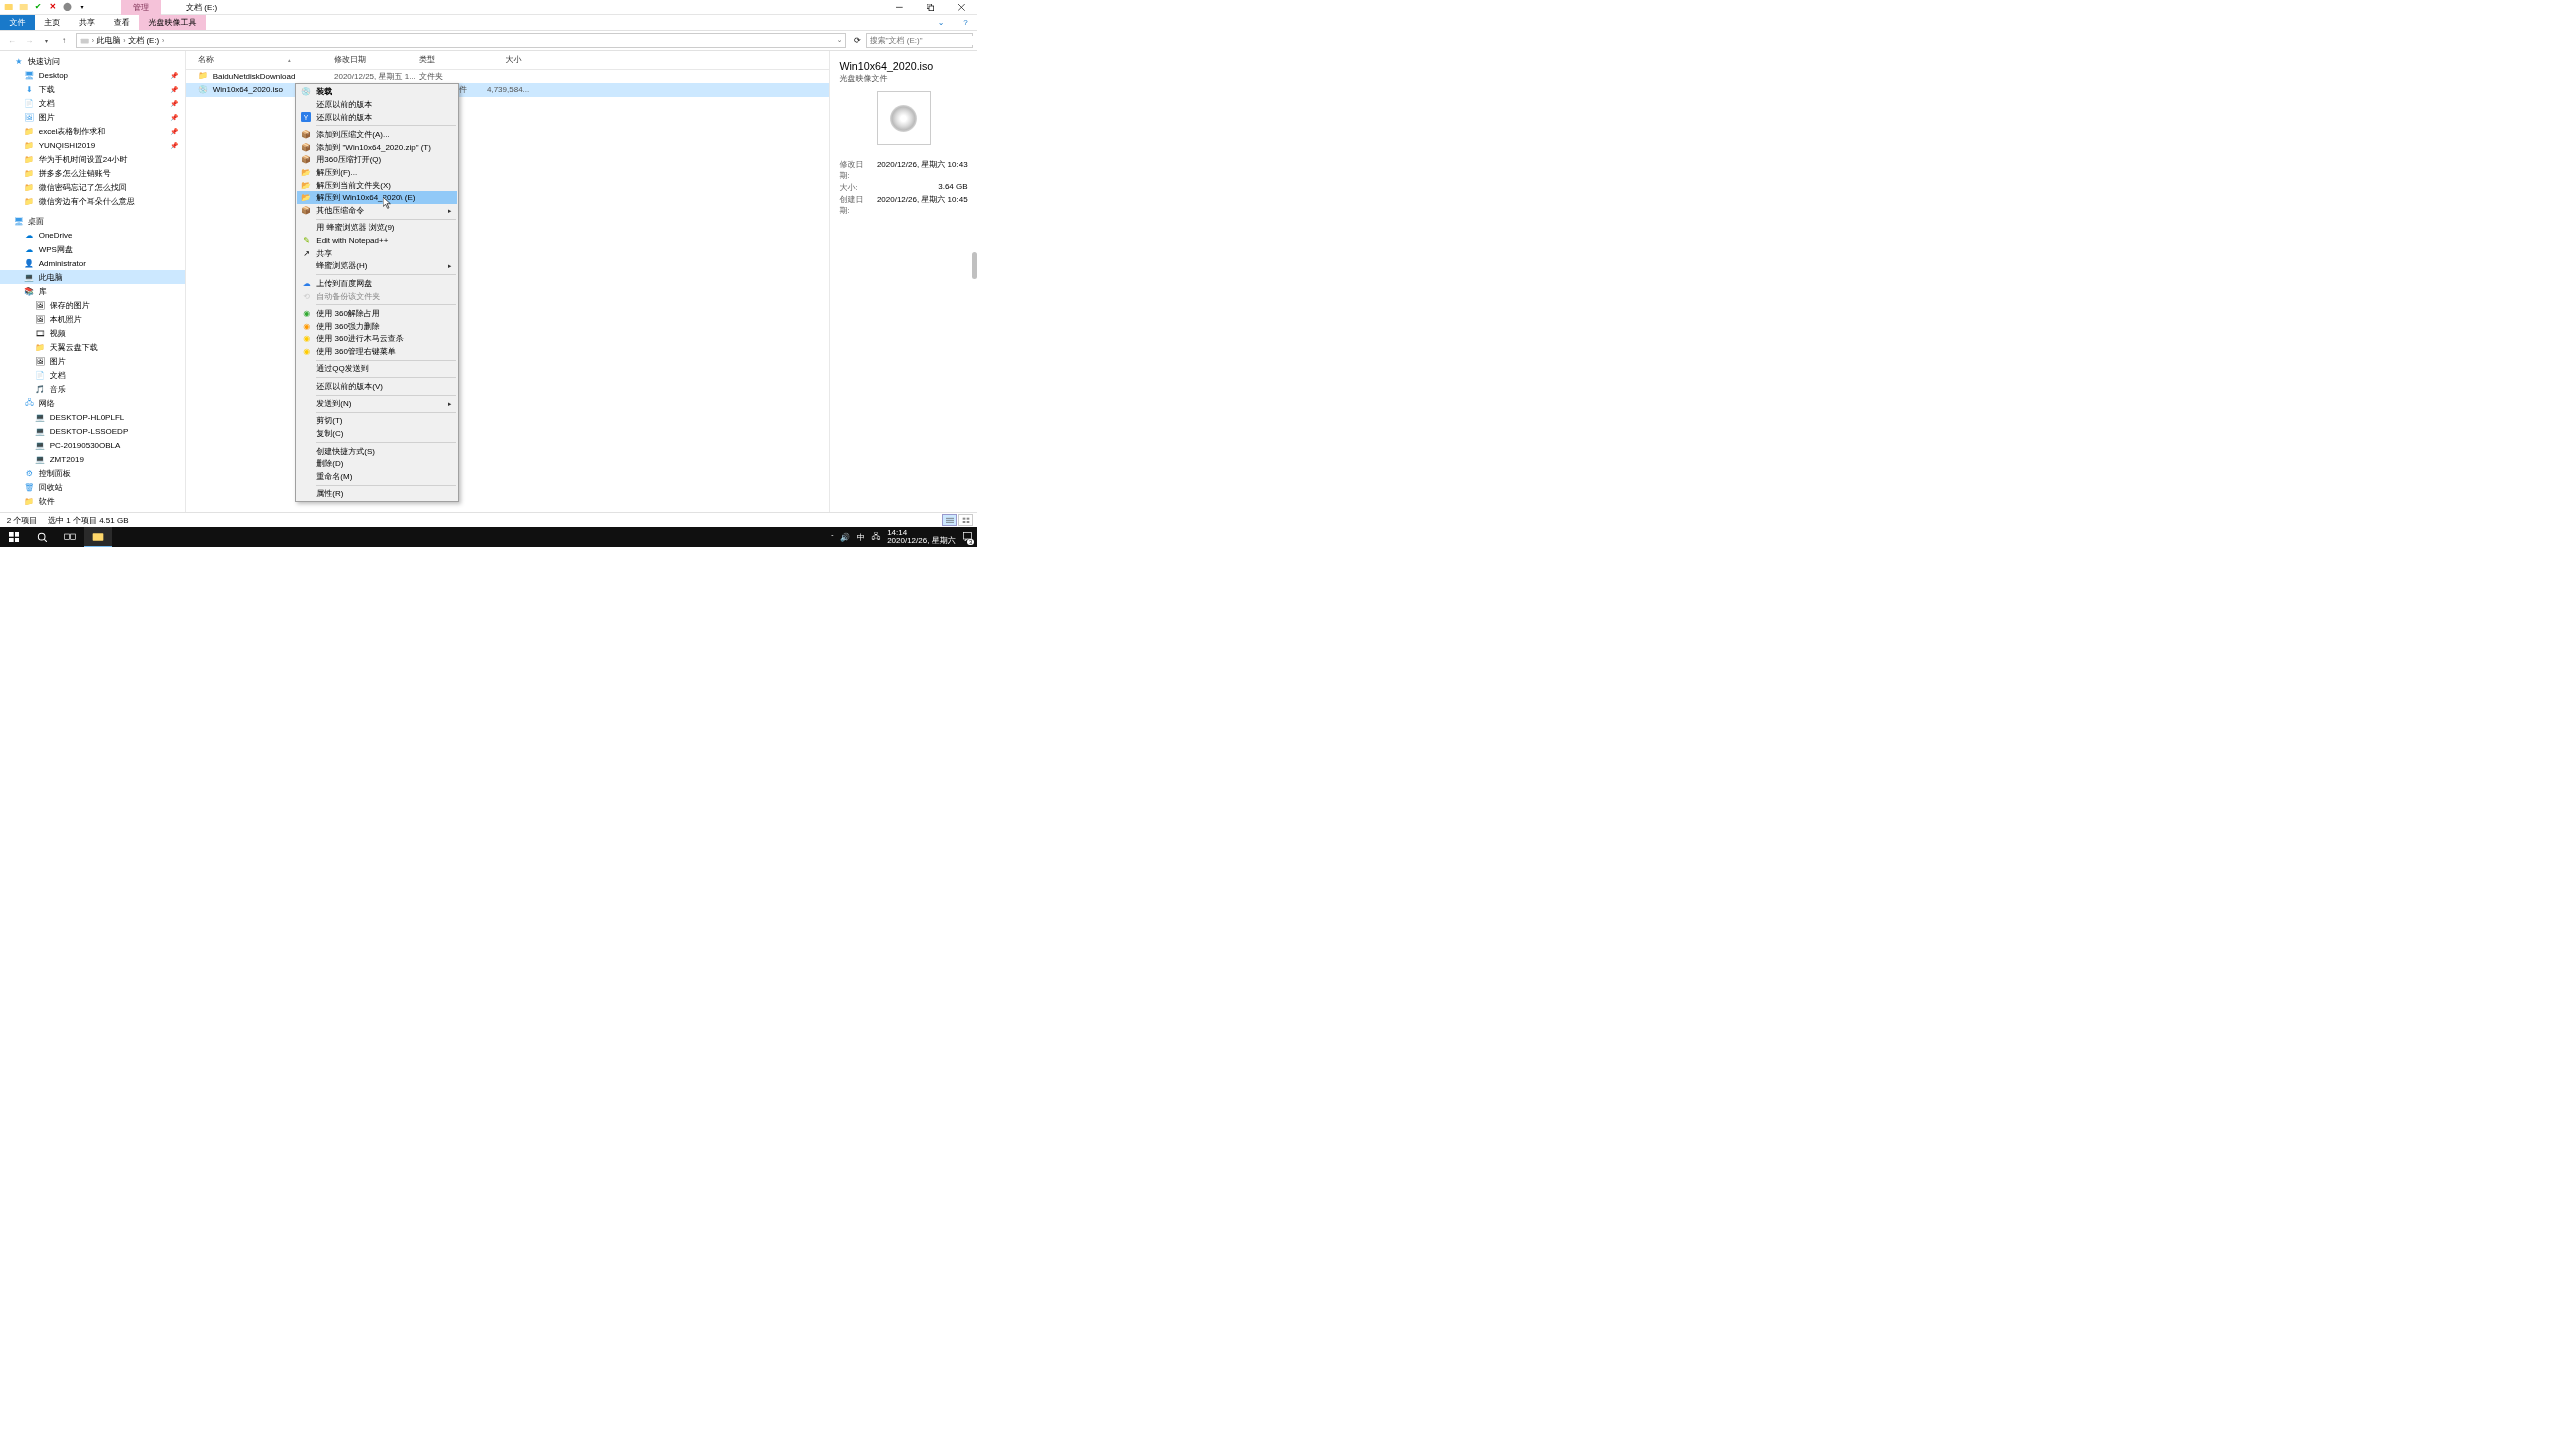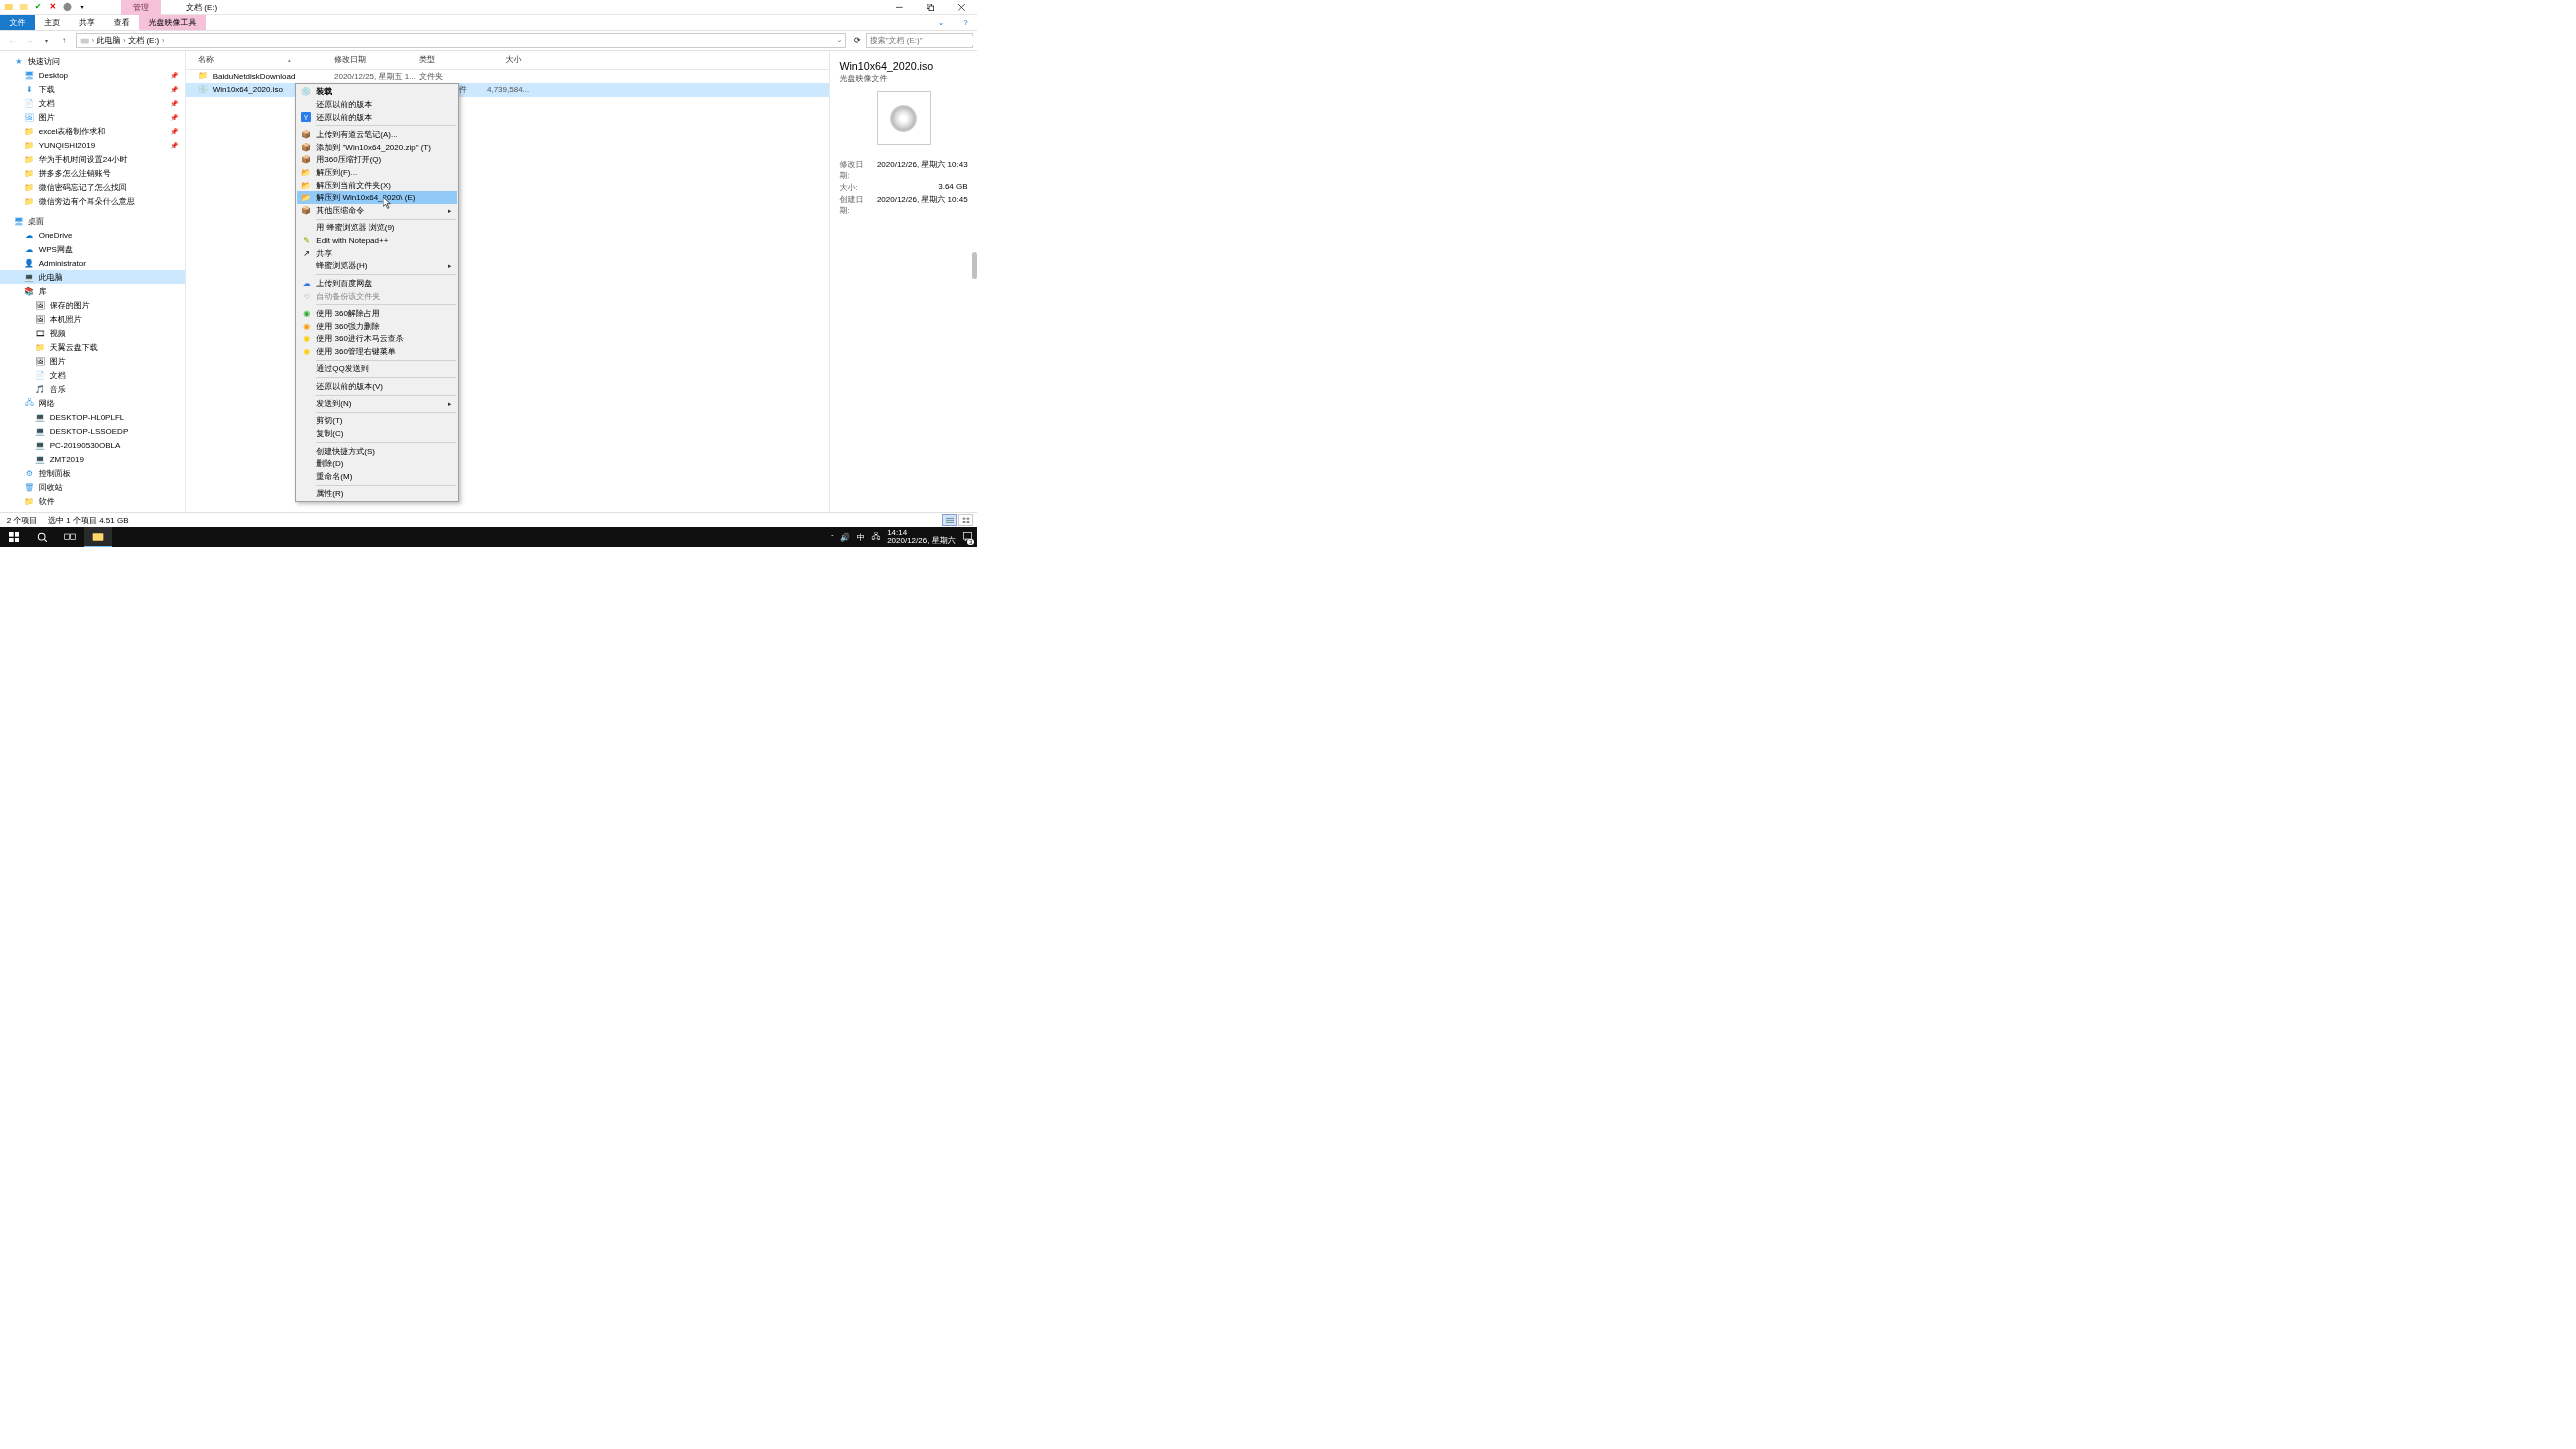--- a/index.html
+++ b/index.html
@@ -352,21 +352,21 @@
   <div class="cm-item">
       <span>还原以前的版本</span>
     </div>
   <div class="cm-item">
       <span class="cm-icon" style="background:#2b7de9;color:#fff;width:9.4px;height:9.4px;border-radius:1.3px;font-size:6.7px;">Y</span>
       <span>还原以前的版本</span>
     </div>
   <div class="cm-sep"></div>
   <div class="cm-item">
       <span class="cm-icon">📦</span>
-      <span>上传到有道云笔记(A)...</span>
+      <span>添加到压缩文件(A)...</span>
     </div>
   <div class="cm-item">
       <span class="cm-icon">📦</span>
       <span>添加到 "Win10x64_2020.zip" (T)</span>
     </div>
   <div class="cm-item">
       <span class="cm-icon">📦</span>
       <span>用360压缩打开(Q)</span>
     </div>
   <div class="cm-item">

